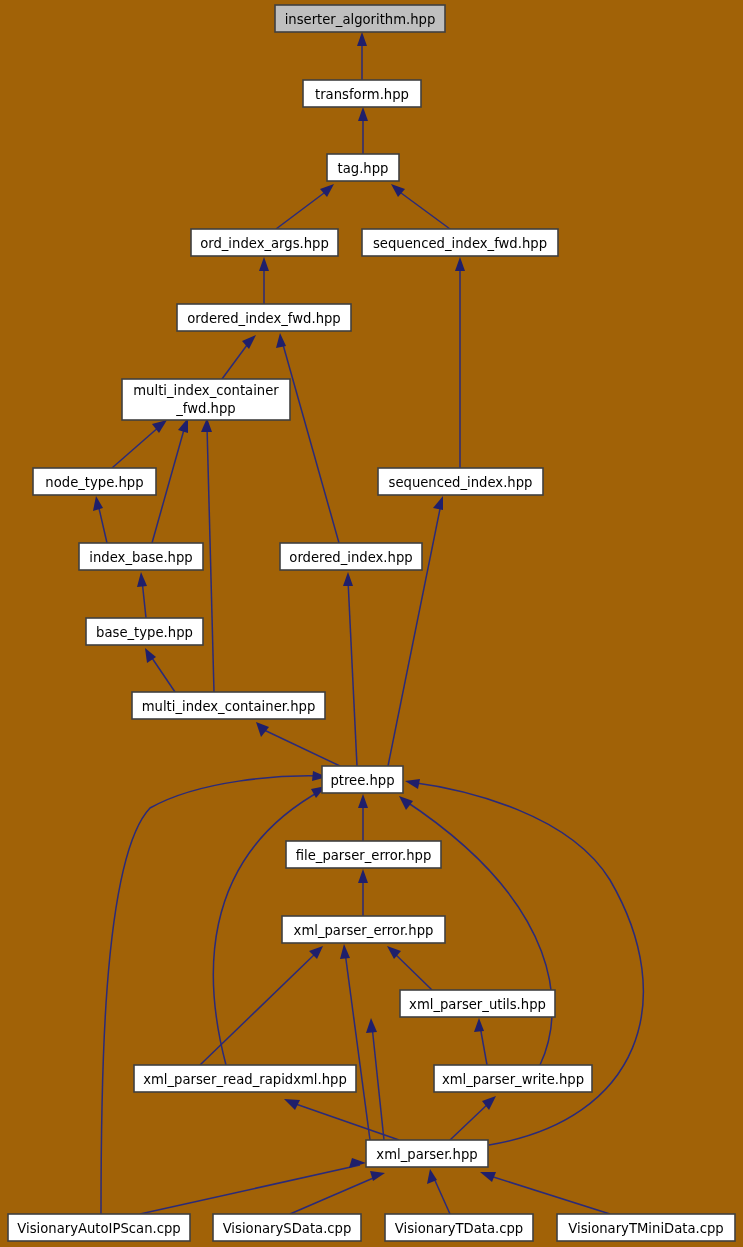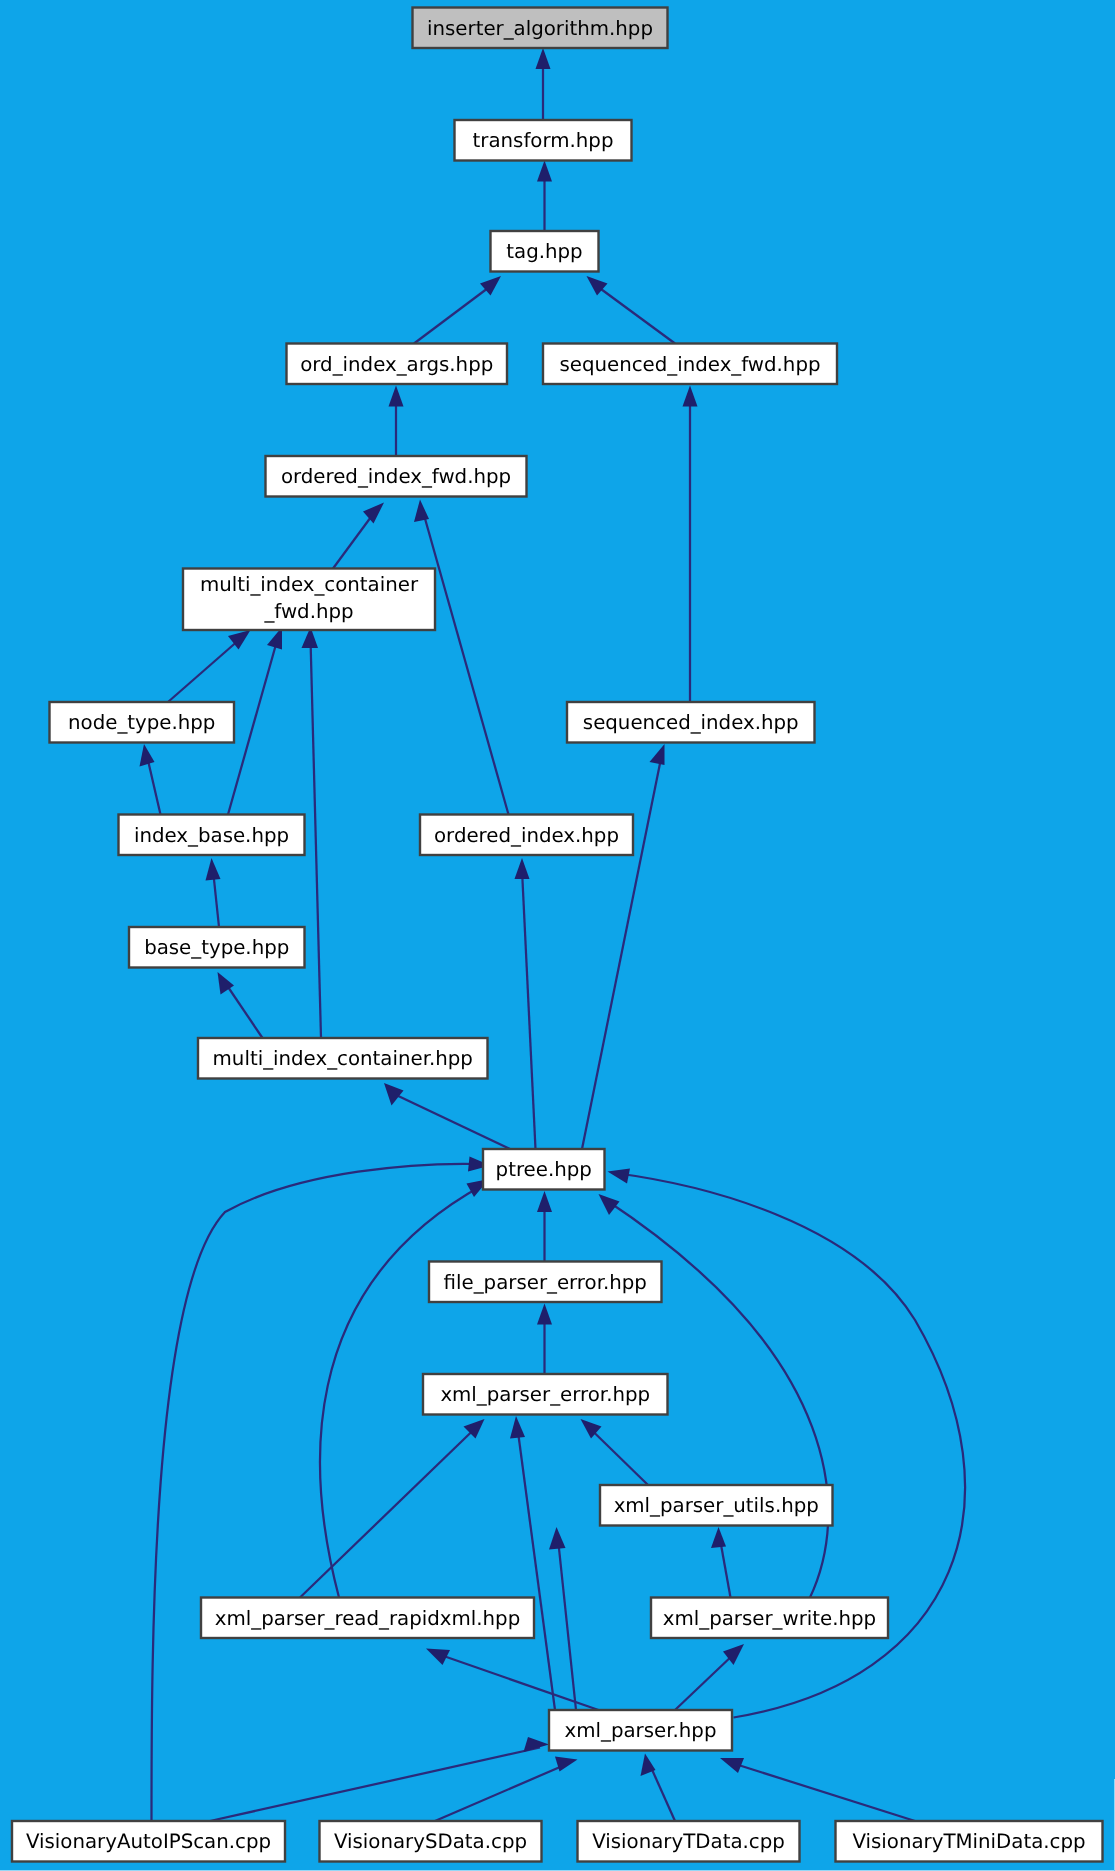--- a/index.html
+++ b/index.html
@@ -1,17 +1,17 @@
 <!DOCTYPE html>
 <html><head>
 <meta charset="utf-8">
 <style>
   html,body{margin:0;padding:0;background:#ffffff;}
   body{font-family:"DejaVu Sans","Liberation Sans",sans-serif;}
-  #graph-wrap{position:relative;width:743px;height:1247px;background:#0ea5e9;overflow:hidden;}
+  #graph-wrap{position:relative;width:743px;height:1247px;background:#a16207;overflow:hidden;}
   svg#depgraph{display:block;width:743px;height:1247px;}
   .node-box{fill:#ffffff;stroke:#404040;stroke-width:1.6;}
   .node-box.root{fill:#bfbfbf;stroke:#404040;stroke-width:1.6;}
   .node-label{font-family:"DejaVu Sans","Liberation Sans",sans-serif;font-size:13.2px;fill:#000000;
               text-anchor:middle;dominant-baseline:middle;}
   .edge{fill:none;stroke:#2a2a7a;stroke-width:1.5;}
   .arrow{fill:#1f1f6b;stroke:none;}
 </style>
 </head>
 <body>

